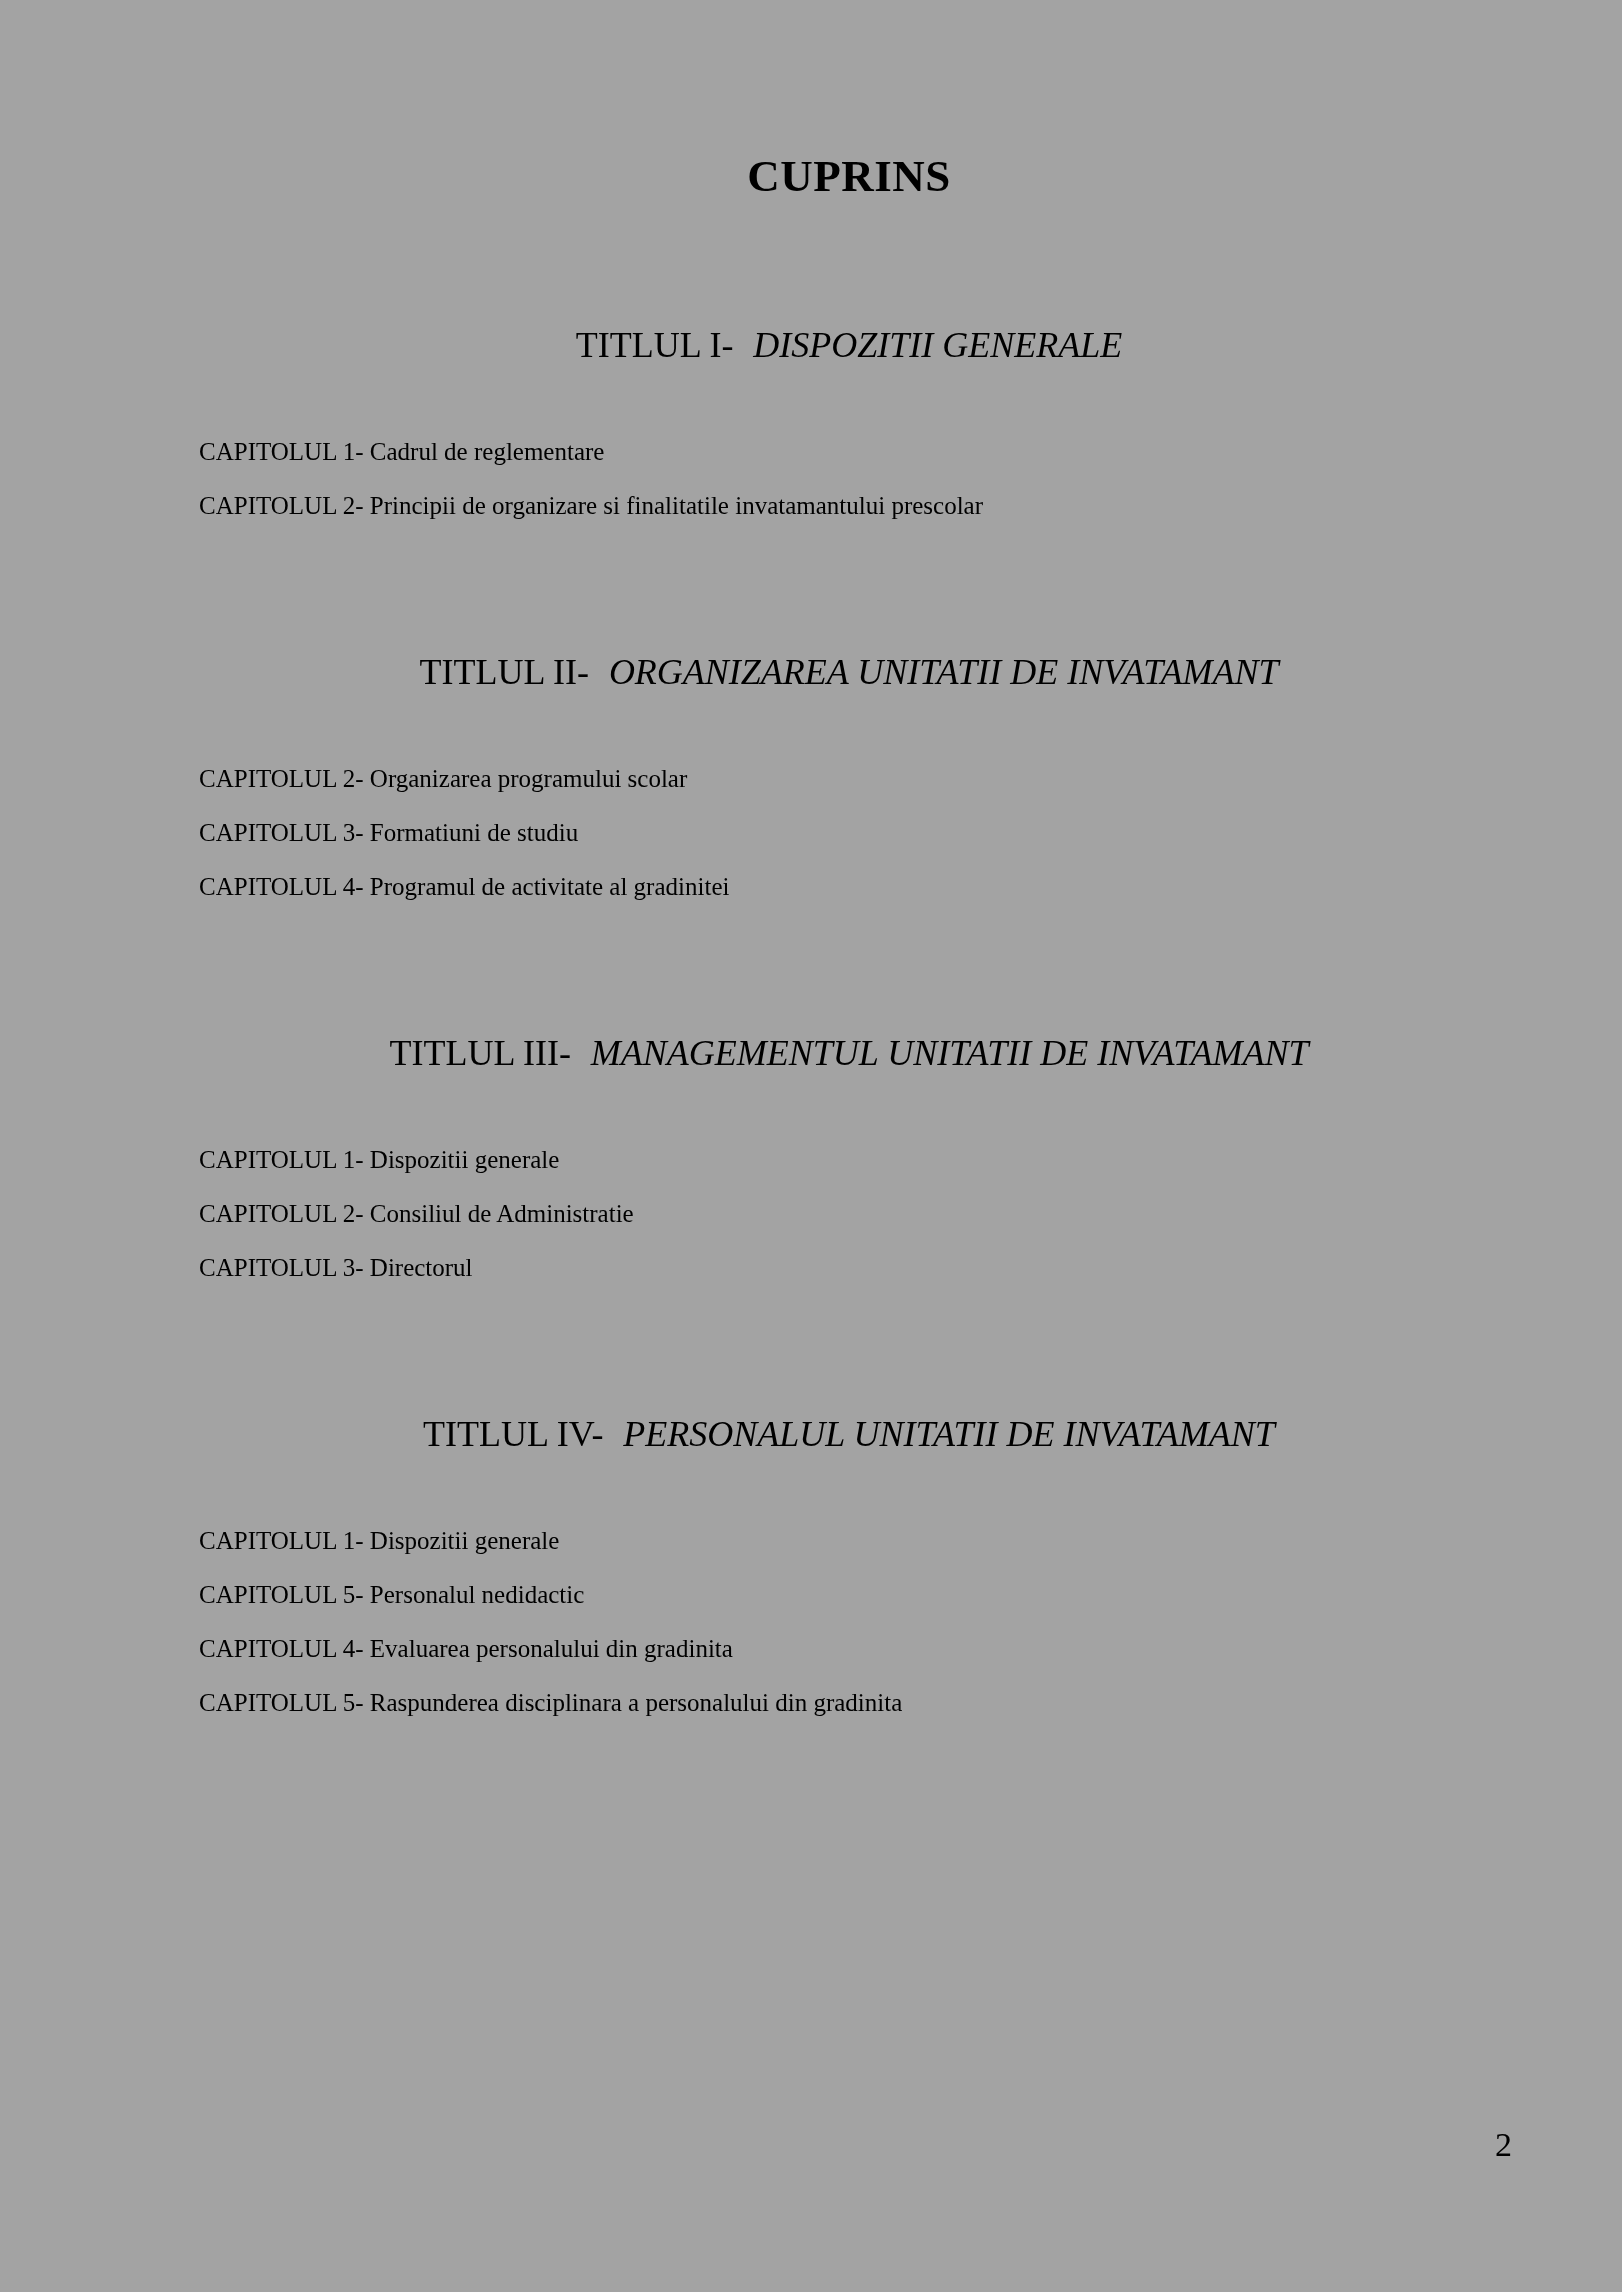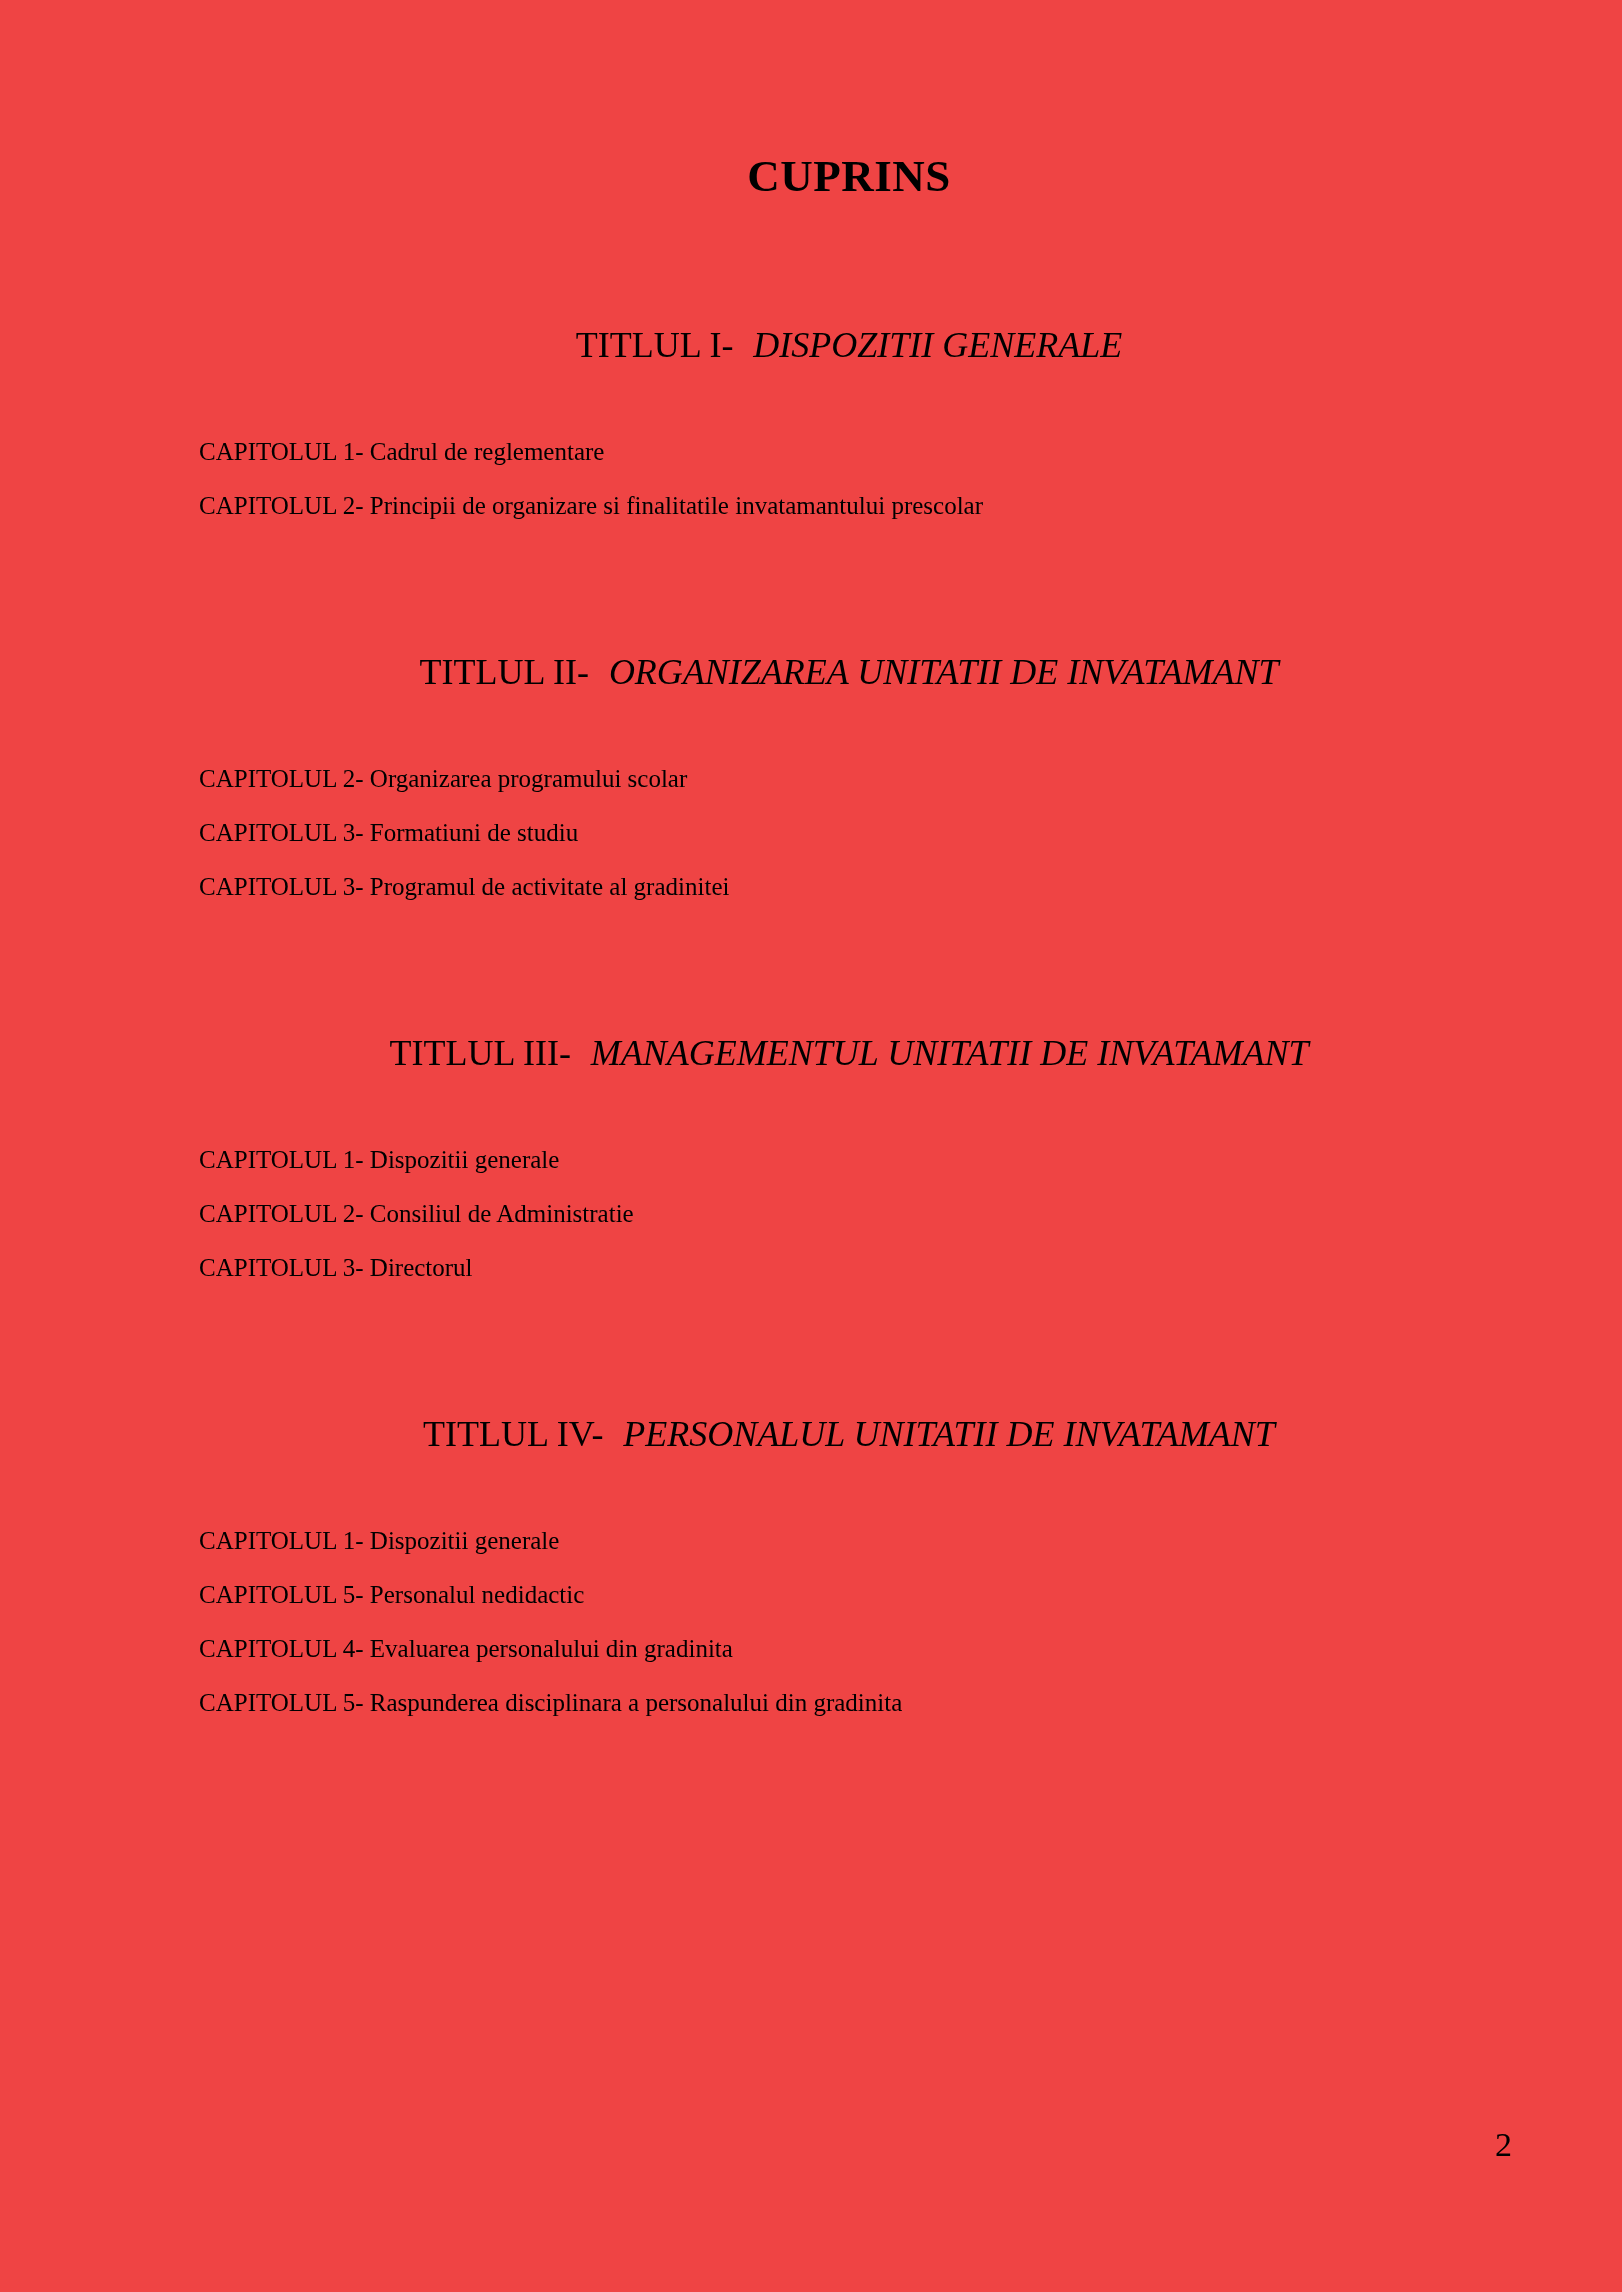--- a/index.html
+++ b/index.html
@@ -5,21 +5,21 @@
   html, body {
     margin: 0;
     padding: 0;
     background: #ffffff;
   }
   .page {
     position: relative;
     width: 1622px;
     height: 2293px;
     box-sizing: border-box;
-    background: #ef4444;
+    background: #a3a3a3;
     color: #000000;
     font-family: "Liberation Serif", "DejaVu Serif", serif;
     padding: 147px 123px 0 199px;
     overflow: hidden;
   }
   .doc-title {
     text-align: center;
     font-weight: bold;
     font-size: 45px;
     line-height: 59px;
@@ -80,21 +80,21 @@
     <div class="section-heading">
       <span class="sec-prefix">TITLUL II-</span>
       <span class="sec-title">ORGANIZAREA UNITATII DE INVATAMANT</span>
     </div>
     <div class="chapter-list">
 
   <div class="chapter-line">CAPITOLUL 2- Organizarea programului scolar</div>
 
   <div class="chapter-line">CAPITOLUL 3- Formatiuni de studiu</div>
 
-  <div class="chapter-line">CAPITOLUL 3- Programul de activitate al gradinitei</div>
+  <div class="chapter-line">CAPITOLUL 4- Programul de activitate al gradinitei</div>
 </div>
   </div>
 
   <div class="section">
     <div class="section-heading">
       <span class="sec-prefix">TITLUL III-</span>
       <span class="sec-title">MANAGEMENTUL UNITATII DE INVATAMANT</span>
     </div>
     <div class="chapter-list">
   <div class="chapter-line">CAPITOLUL 1- Dispozitii generale</div>

